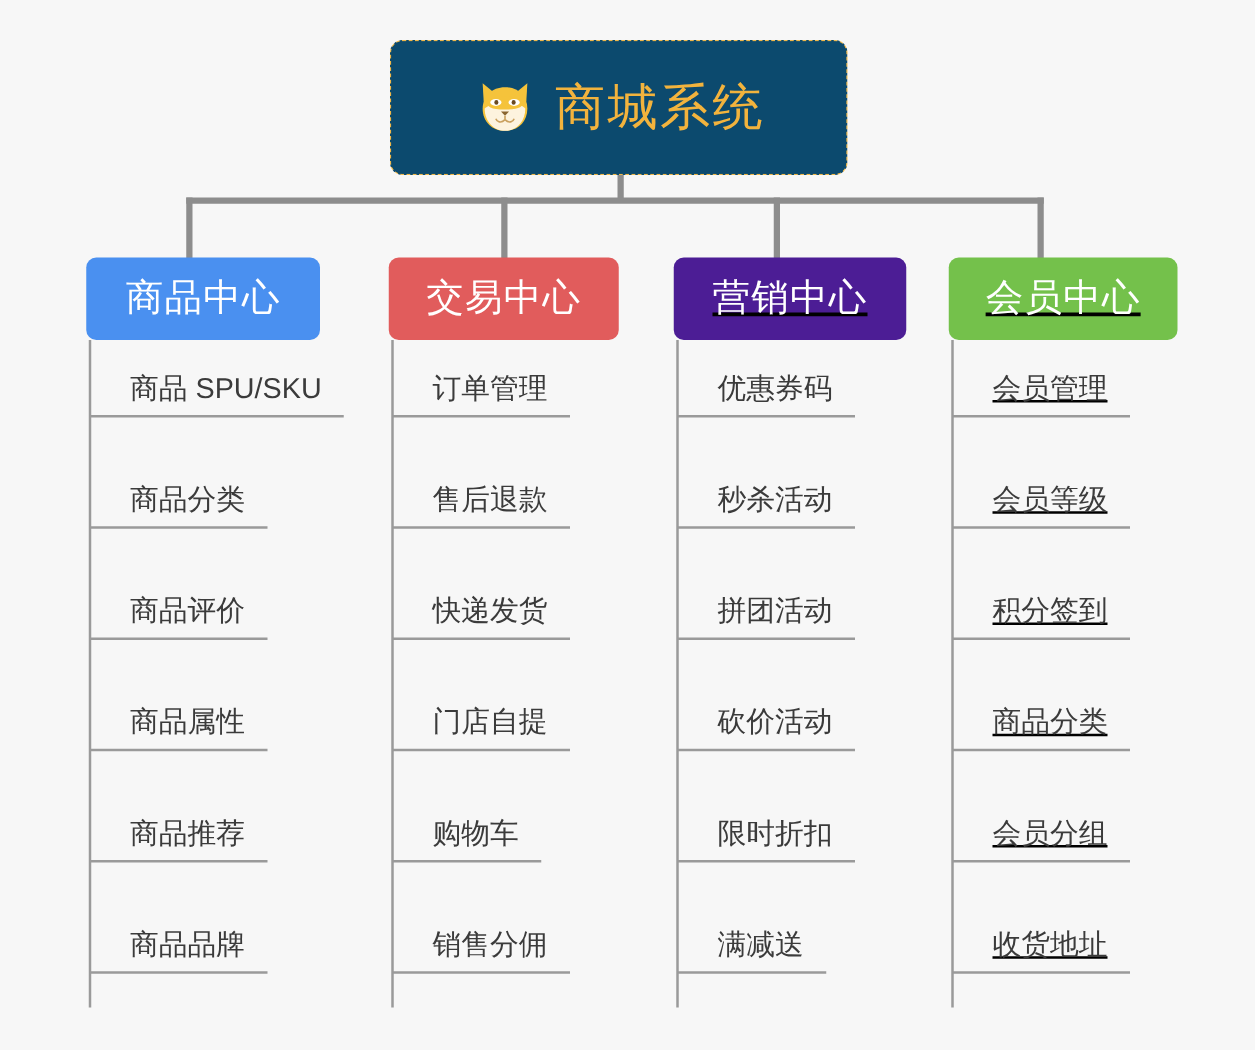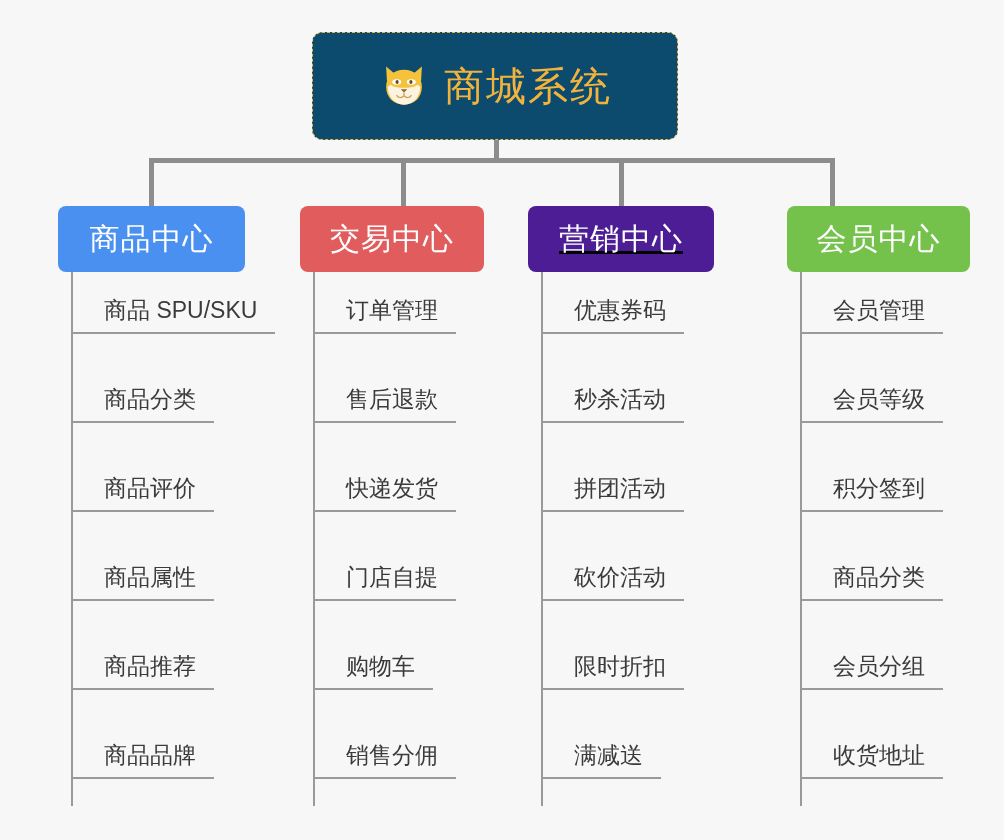--- a/index.html
+++ b/index.html
@@ -79,30 +79,31 @@
   .conn-drop.c4 { left: 830px; }
 
   
   .column {
     position: absolute;
     top: 206px;
   }
   .column.c1 { left: 58px;  }
   .column.c2 { left: 300px; }
   .column.c3 { left: 528px; }
-  .column.c4 { left: 787px; }
+  .column.c4 { left: 748px; text-decoration: underline; }
 
   .cat-box {
     height: 66px;
     border-radius: 8px;
     display: flex;
     align-items: center;
     justify-content: center;
     box-sizing: border-box;
     padding: 0 26px;
+    margin-left: 11px;
   }
   .cat-label {
     font-size: 30px;
     color: #ffffff;
     line-height: 1;
     letter-spacing: 1px;
     white-space: nowrap;
   }
   .c1 .cat-box { background: #4a90f0; width: 187px; }
   .c2 .cat-box { background: #e15c5c; width: 184px; }

